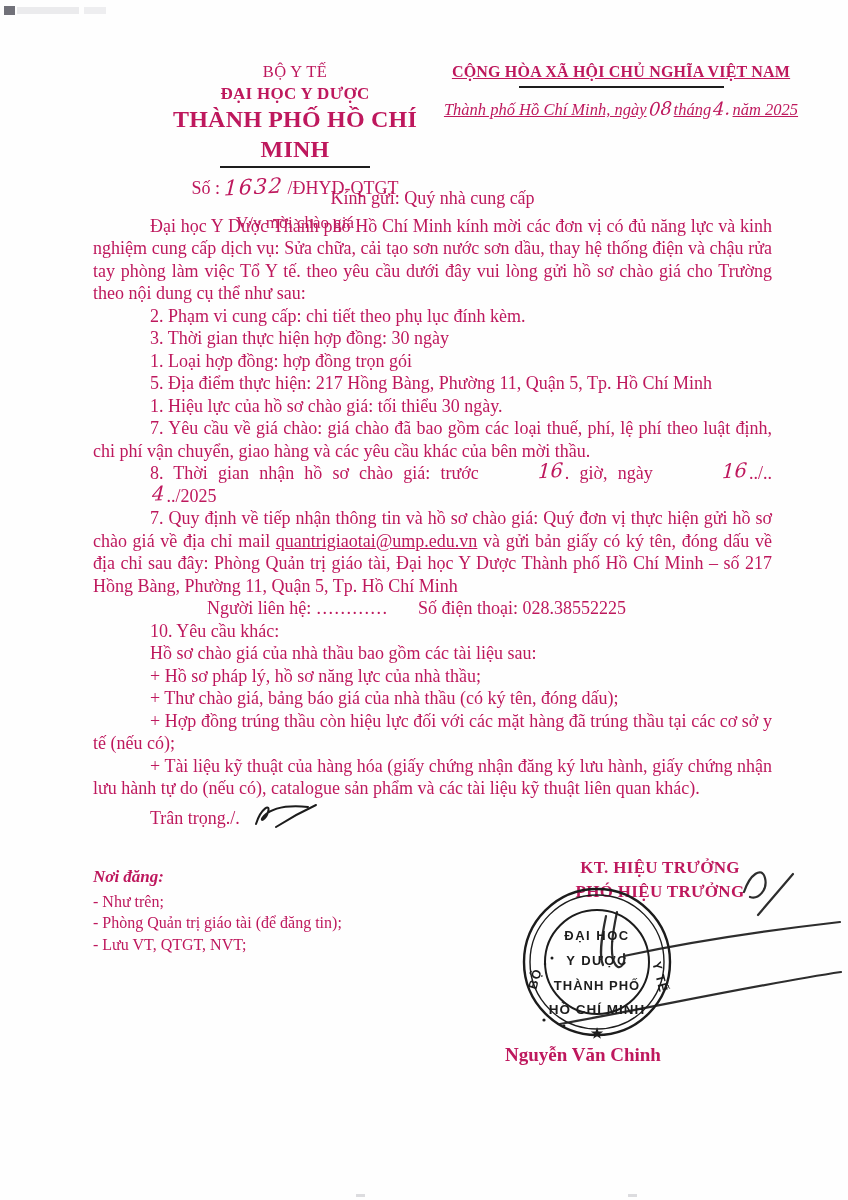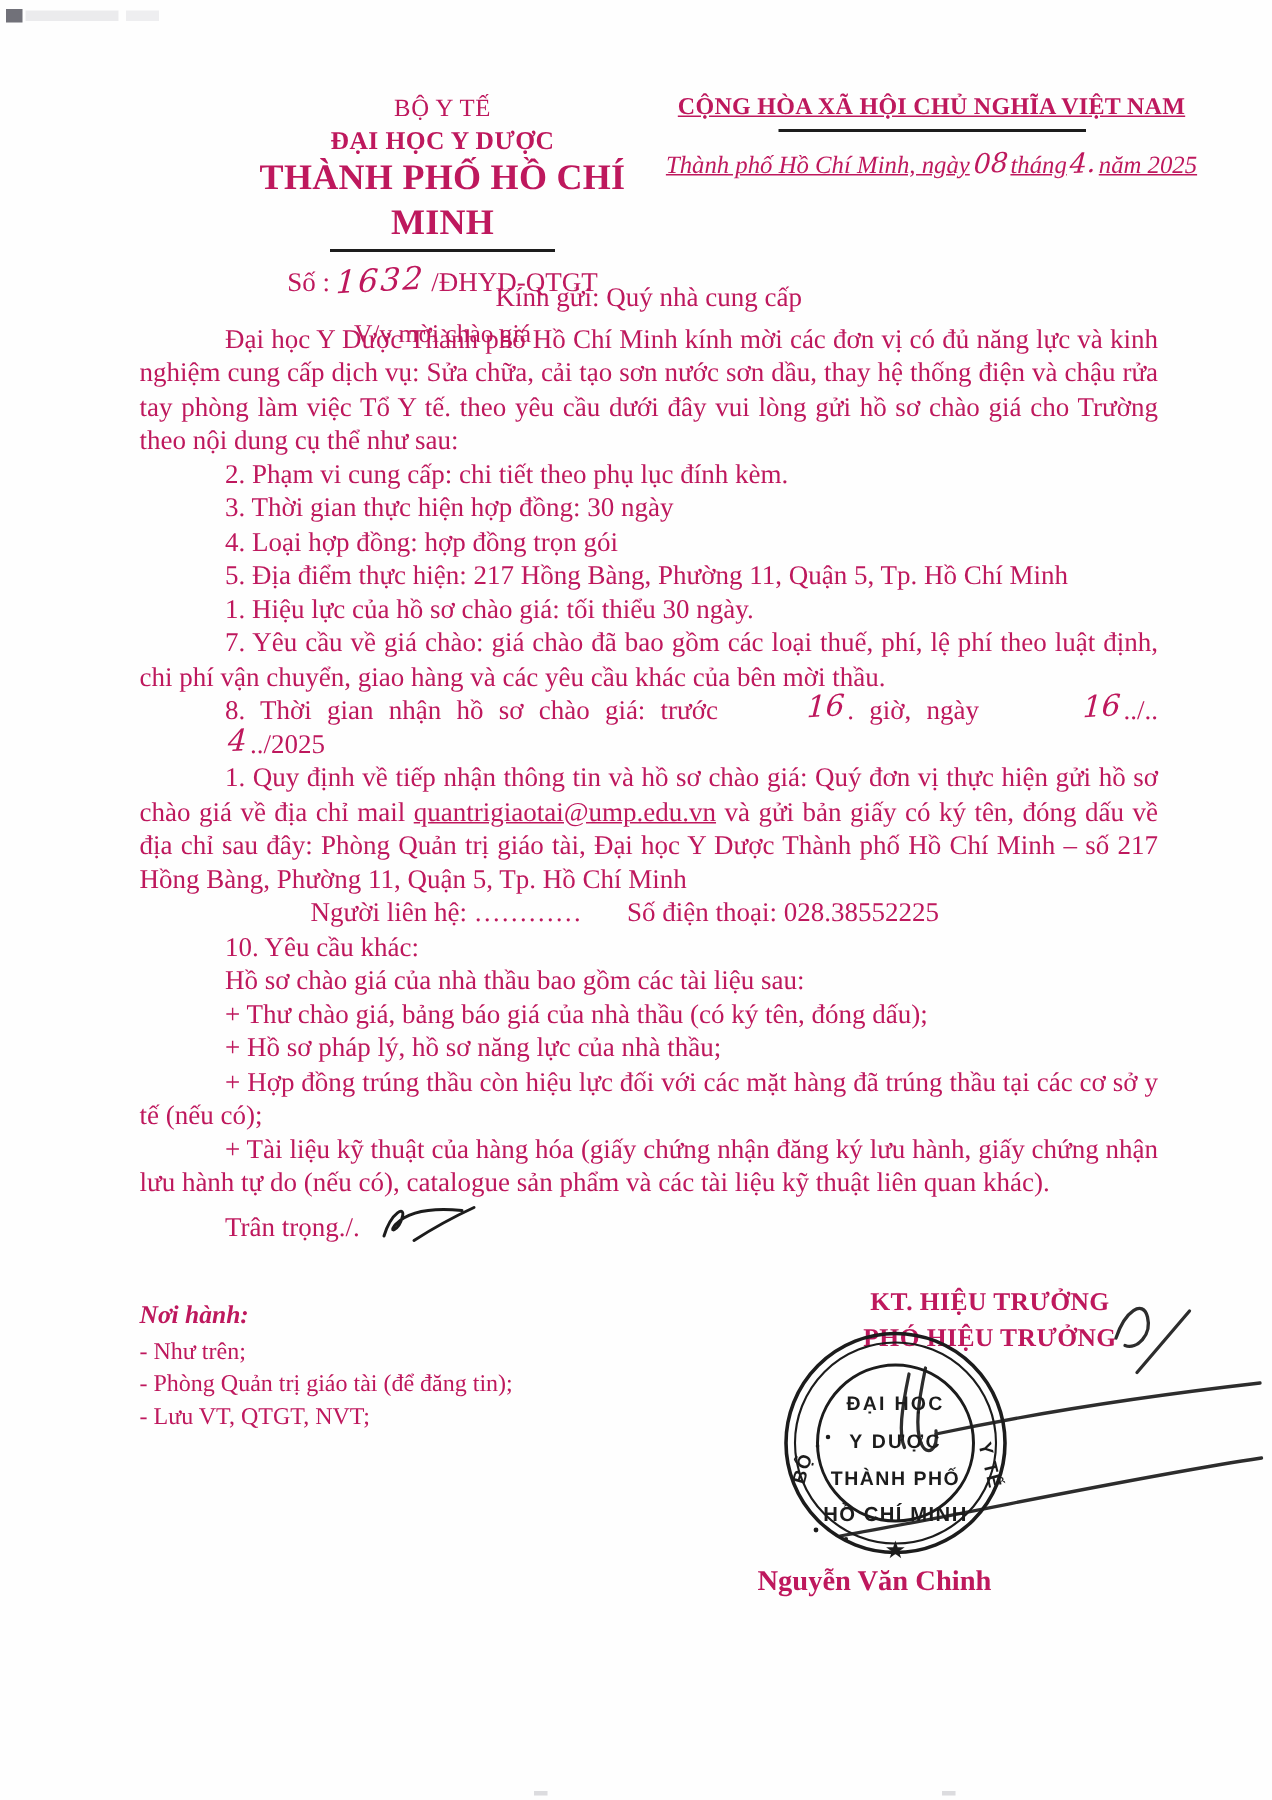--- a/index.html
+++ b/index.html
@@ -79,43 +79,43 @@
     <div class="r1">CỘNG HÒA XÃ HỘI CHỦ NGHĨA VIỆT NAM</div>
     <div class="hdr-underline2"></div>
     <div class="date-line"><span>Thành phố Hồ Chí Minh, ngày</span><span class="hw">08</span><span>tháng</span><span class="hw">4.</span><span>năm 2025</span></div>
   </div>
 
   <div class="doc-body">
     <p class="salutation">Kính gửi: Quý nhà cung cấp</p>
     <p class="indent intro">Đại học Y Dược Thành phố Hồ Chí Minh kính mời các đơn vị có đủ năng lực và kinh nghiệm cung cấp dịch vụ: Sửa chữa, cải tạo sơn nước sơn dầu, thay hệ thống điện và chậu rửa tay phòng làm việc Tổ Y tế. theo yêu cầu dưới đây vui lòng gửi hồ sơ chào giá cho Trường theo nội dung cụ thể như sau:</p>
     <p class="indent">2. Phạm vi cung cấp: chi tiết theo phụ lục đính kèm.</p>
     <p class="indent">3. Thời gian thực hiện hợp đồng: 30 ngày</p>
-    <p class="indent">4. Loại hợp đồng: hợp đồng trọn gói</p>
+    <p class="indent">1. Loại hợp đồng: hợp đồng trọn gói</p>
     <p class="indent">5. Địa điểm thực hiện: 217 Hồng Bàng, Phường 11, Quận 5, Tp. Hồ Chí Minh</p>
     <p class="indent">1. Hiệu lực của hồ sơ chào giá: tối thiểu 30 ngày.</p>
     <p class="indent">7. Yêu cầu về giá chào: giá chào đã bao gồm các loại thuế, phí, lệ phí theo luật định, chi phí vận chuyển, giao hàng và các yêu cầu khác của bên mời thầu.</p>
     <p class="indent"><span>8. Thời gian nhận hồ sơ chào giá: trước</span><span class="hw">16</span><span>. giờ, ngày </span><span class="hw">16</span><span>../..</span><span class="hw">4</span><span>../2025</span></p>
-    <p class="indent"><span>1. Quy định về tiếp nhận thông tin và hồ sơ chào giá: Quý đơn vị thực hiện gửi hồ sơ chào giá về địa chỉ mail </span><span class="email">quantrigiaotai@ump.edu.vn</span><span> và gửi bản giấy có ký tên, đóng dấu về địa chỉ sau đây: Phòng Quản trị giáo tài, Đại học Y Dược Thành phố Hồ Chí Minh – số 217 Hồng Bàng, Phường 11, Quận 5, Tp. Hồ Chí Minh</span></p>
+    <p class="indent"><span>7. Quy định về tiếp nhận thông tin và hồ sơ chào giá: Quý đơn vị thực hiện gửi hồ sơ chào giá về địa chỉ mail </span><span class="email">quantrigiaotai@ump.edu.vn</span><span> và gửi bản giấy có ký tên, đóng dấu về địa chỉ sau đây: Phòng Quản trị giáo tài, Đại học Y Dược Thành phố Hồ Chí Minh – số 217 Hồng Bàng, Phường 11, Quận 5, Tp. Hồ Chí Minh</span></p>
     <p class="indent contact-row"><span class="contact">Người liên hệ: …………</span><span>Số điện thoại: 028.38552225</span></p>
     <p class="indent">10. Yêu cầu khác:</p>
     <p class="indent">Hồ sơ chào giá của nhà thầu bao gồm các tài liệu sau:</p>
+    <p class="indent">+ Hồ sơ pháp lý, hồ sơ năng lực của nhà thầu;</p>
     <p class="indent">+ Thư chào giá, bảng báo giá của nhà thầu (có ký tên, đóng dấu);</p>
-    <p class="indent">+ Hồ sơ pháp lý, hồ sơ năng lực của nhà thầu;</p>
     <p class="indent">+ Hợp đồng trúng thầu còn hiệu lực đối với các mặt hàng đã trúng thầu tại các cơ sở y tế (nếu có);</p>
     <p class="indent">+ Tài liệu kỹ thuật của hàng hóa (giấy chứng nhận đăng ký lưu hành, giấy chứng nhận lưu hành tự do (nếu có), catalogue sản phẩm và các tài liệu kỹ thuật liên quan khác).</p>
     <p class="indent closing-row"><span>Trân trọng./.</span><svg class="init-squiggle" width="72" height="30" viewBox="0 0 72 30">
           <g fill="none" stroke="#1c1c1c" stroke-width="2" stroke-linecap="round">
             <path d="M8 24 C13 8 23 3 20 12 C18 20 10 23 16 16 C25 7 40 5 60 7"></path>
             <path d="M28 27 C42 18 55 11 68 5"></path>
           </g>
         </svg></p>
   </div>
 
   <div class="recipients">
-    <div class="title">Nơi hành:</div>
+    <div class="title">Nơi đăng:</div>
     <div>- Như trên;</div>
     <div>- Phòng Quản trị giáo tài (để đăng tin);</div>
     <div>- Lưu VT, QTGT, NVT;</div>
   </div>
 
   <div class="sign-titles">
     <div>KT. HIỆU TRƯỞNG</div>
     <div>PHÓ HIỆU TRƯỞNG</div>
   </div>
   <div class="signer-name">Nguyễn Văn Chinh</div>

